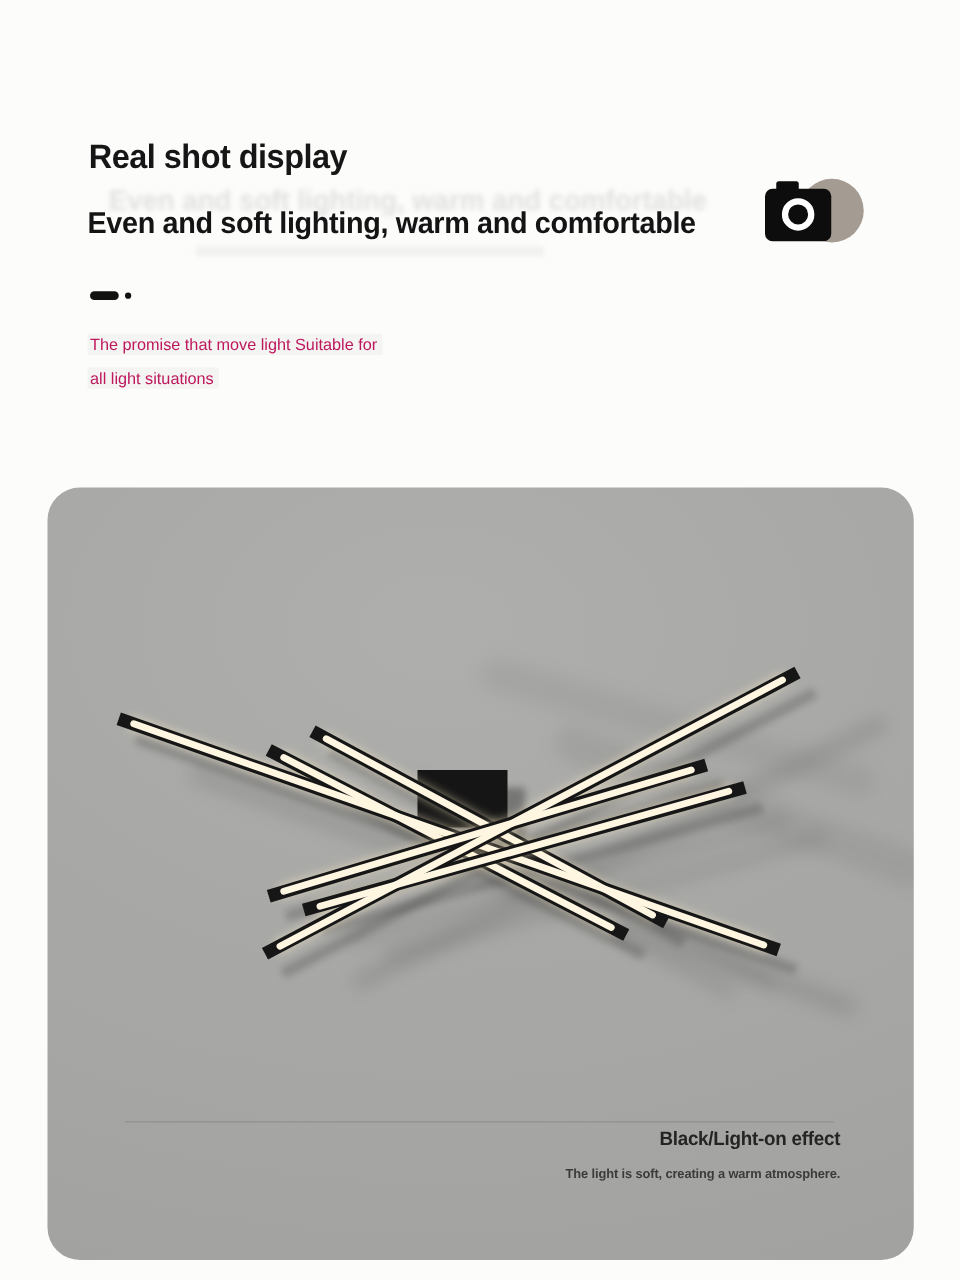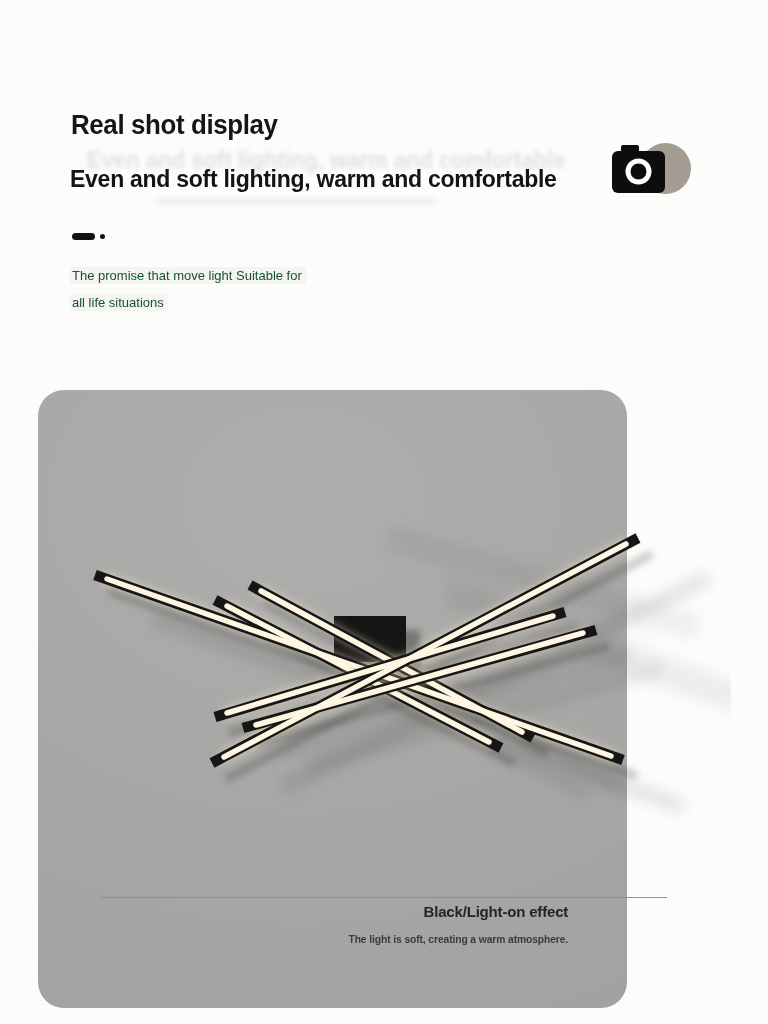--- a/index.html
+++ b/index.html
@@ -28,31 +28,31 @@
     font-size:24px;font-weight:700;color:#141414;letter-spacing:-.3px;
     transform:scaleX(.96);transform-origin:left center;white-space:nowrap;
   }
   .marker{position:absolute;left:72px;top:231px;display:flex;align-items:center;gap:5px;height:10px;}
   .marker .dash{width:23px;height:7px;border-radius:3.5px;background:#111;display:block;}
   .marker .dot{width:5px;height:5px;border-radius:50%;background:#111;display:block;}
   .artifact-band{
     position:absolute;left:157px;top:197px;width:278px;height:8px;
     background:#ededeb;filter:blur(2px);opacity:.75;pointer-events:none;
   }
-  .desc{position:absolute;left:70px;top:262px;margin:0;font-size:13px;color:#14532d;line-height:27px;}
+  .desc{position:absolute;left:70px;top:262px;margin:0;font-size:13px;color:#be185d;line-height:27px;}
   .desc span{background:#f4f4f2;padding:1px 4px 1px 2px;border-radius:1px;}
 
   
   .cam-wrap{position:absolute;left:610px;top:141px;width:92px;height:58px;}
   .cam-circle{position:absolute;left:30px;top:2px;width:51px;height:51px;border-radius:50%;background:#a49c93;}
   .cam-svg{position:absolute;left:0;top:0;}
 
   
   .showcase{
-    position:absolute;left:38px;top:390px;width:589px;height:618px;
+    position:absolute;left:38px;top:390px;width:693px;height:618px;
     border-radius:26px;
     background:radial-gradient(120% 90% at 45% 18%, #aeaeac 0%, #a8a8a6 48%, #a2a2a0 100%);
   }
   .lamp-svg{position:absolute;left:0;top:0;}
   .cap-line{position:absolute;left:62px;top:507px;width:567px;height:1px;background:#90908e;}
   .caption{position:absolute;right:59px;top:513px;text-align:right;}
   .cap-title{
     font-size:15.5px;font-weight:700;color:#242422;letter-spacing:-.2px;
     transform:scaleX(.97);transform-origin:right center;white-space:nowrap;
   }
@@ -72,21 +72,21 @@
     <h2 class="page-subtitle">Even and soft lighting, warm and comfortable</h2>
 
     <div class="marker">
       <span class="dash"></span>
       <span class="dot"></span>
     </div>
     <div class="artifact-band"></div>
 
     <p class="desc">
       <span>The promise that move light Suitable for</span><br>
-      <span>all life situations</span>
+      <span>all light situations</span>
     </p>
 
     <div class="cam-wrap">
       <div class="cam-circle"></div>
       <svg class="cam-svg" width="60" height="58" viewBox="0 0 60 58" aria-hidden="true">
         <rect x="11" y="4" width="18" height="10" rx="2" fill="#0d0d0d"></rect>
         <rect x="2" y="10" width="53" height="42" rx="6" fill="#0d0d0d"></rect>
         <circle cx="28.5" cy="30.5" r="10.5" fill="none" stroke="#ffffff" stroke-width="5"></circle>
       </svg>
     </div>

